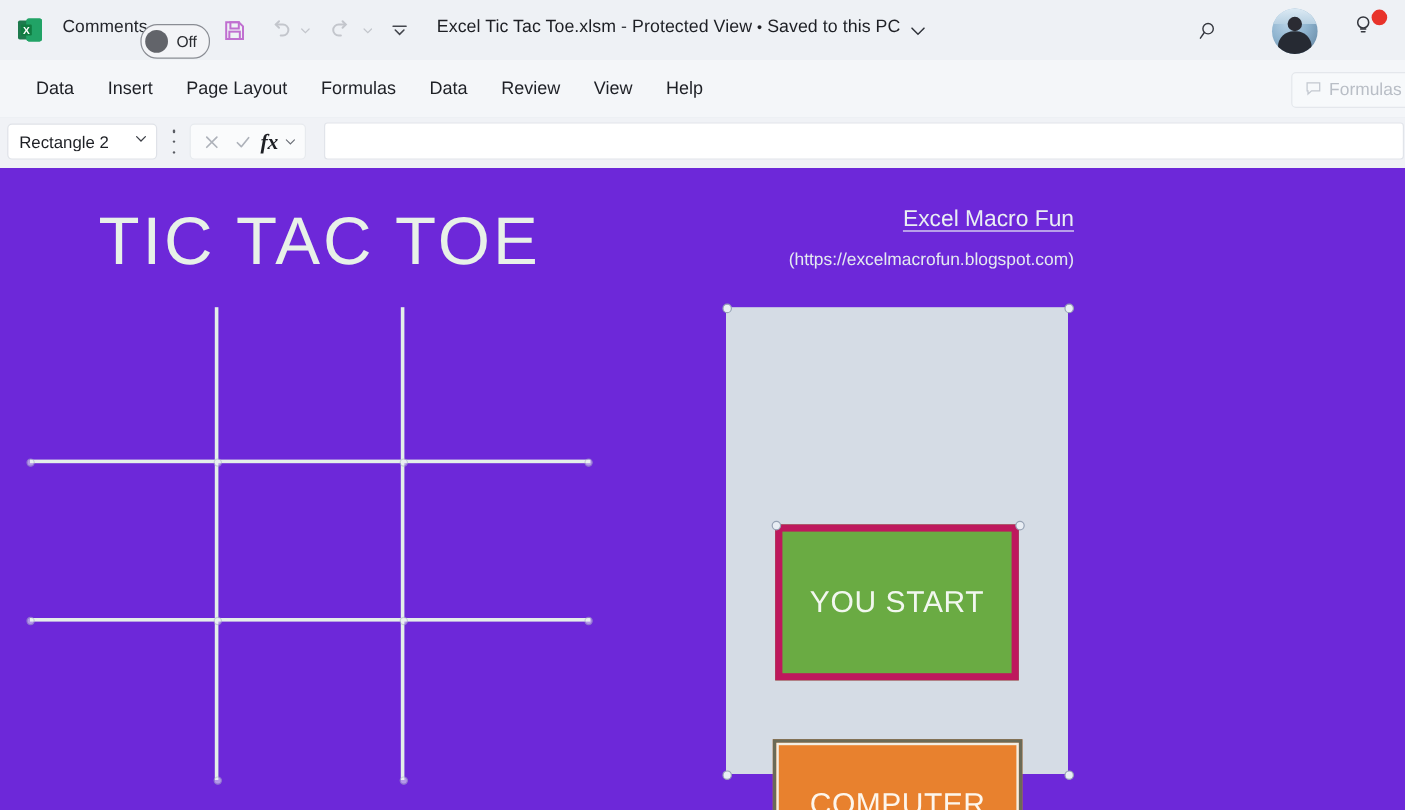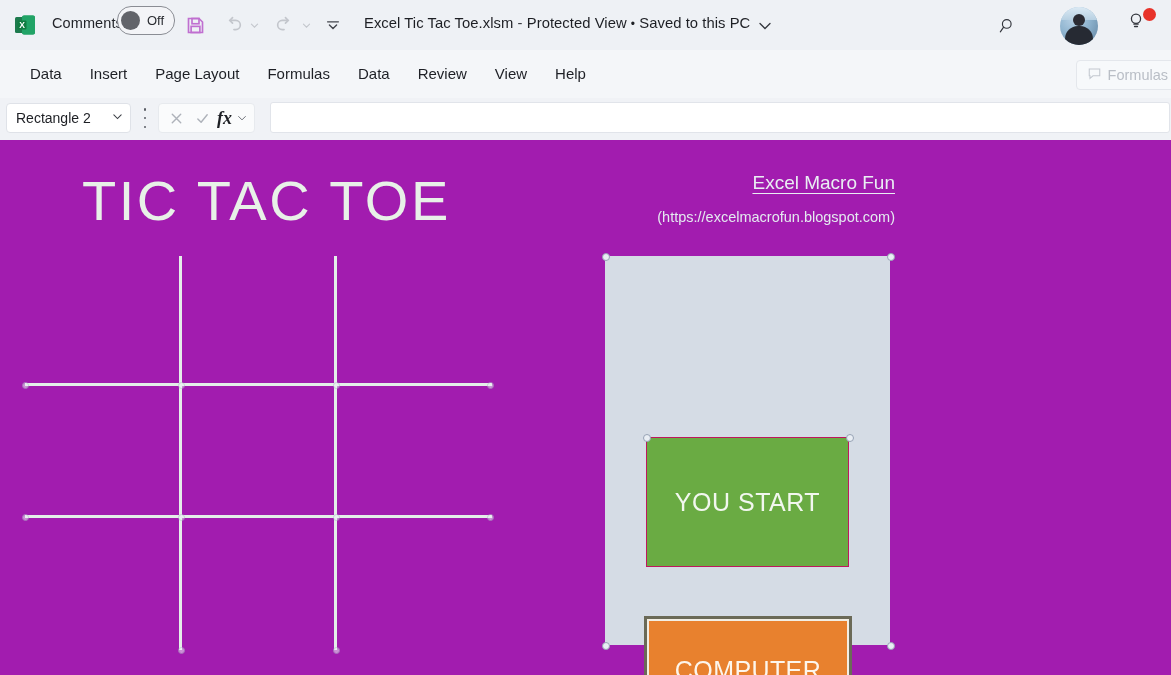--- a/index.html
+++ b/index.html
@@ -41,21 +41,21 @@
 
   .autosave-label {
     position: absolute;
     left: 52px; top: 15px;
     font-size: 14.5px;
     color: #23252a;
     letter-spacing: .1px;
   }
   .autosave-toggle {
     position: absolute;
-    left: 117px; top: 6px;
+    left: 117px; top: 20px;
     width: 56px; height: 27px;
     border: 1.5px solid #8a8d94;
     border-radius: 14px;
     background: #f3f4f7;
     display: flex;
     align-items: center;
     text-align: right;
   }
   .autosave-knob {
     width: 19px; height: 19px;
@@ -266,21 +266,21 @@
     padding: 0 8px;
     line-height: 29px;
     outline: none;
   }
 
   
   .sheet {
     position: absolute;
     left: 0; top: 140px;
     width: 1171px; height: 535px;
-    background: #a21caf;
+    background: #6d28d9;
     overflow: hidden;
   }
 
   .game-title {
     position: absolute;
     left: 82px; top: 28px;
     font-size: 56px;
     font-weight: 400;
     letter-spacing: 2.5px;
     color: #e8f1e8;
@@ -341,21 +341,21 @@
     background: #e9eef4;
     border: 1px solid #97a3b5;
     border-radius: 50%;
   }
 
   .btn-start {
     position: absolute;
     left: 41px; top: 181px;
     width: 203px; height: 130px;
     background: #6aab43;
-    border: 1px solid #be185d;
+    border: 6px solid #be185d;
     box-sizing: border-box;
     display: flex;
     align-items: center;
     justify-content: center;
     cursor: default;
   }
   .btn-start-label {
     font-size: 25px;
     color: #f2f7ef;
     letter-spacing: .5px;

